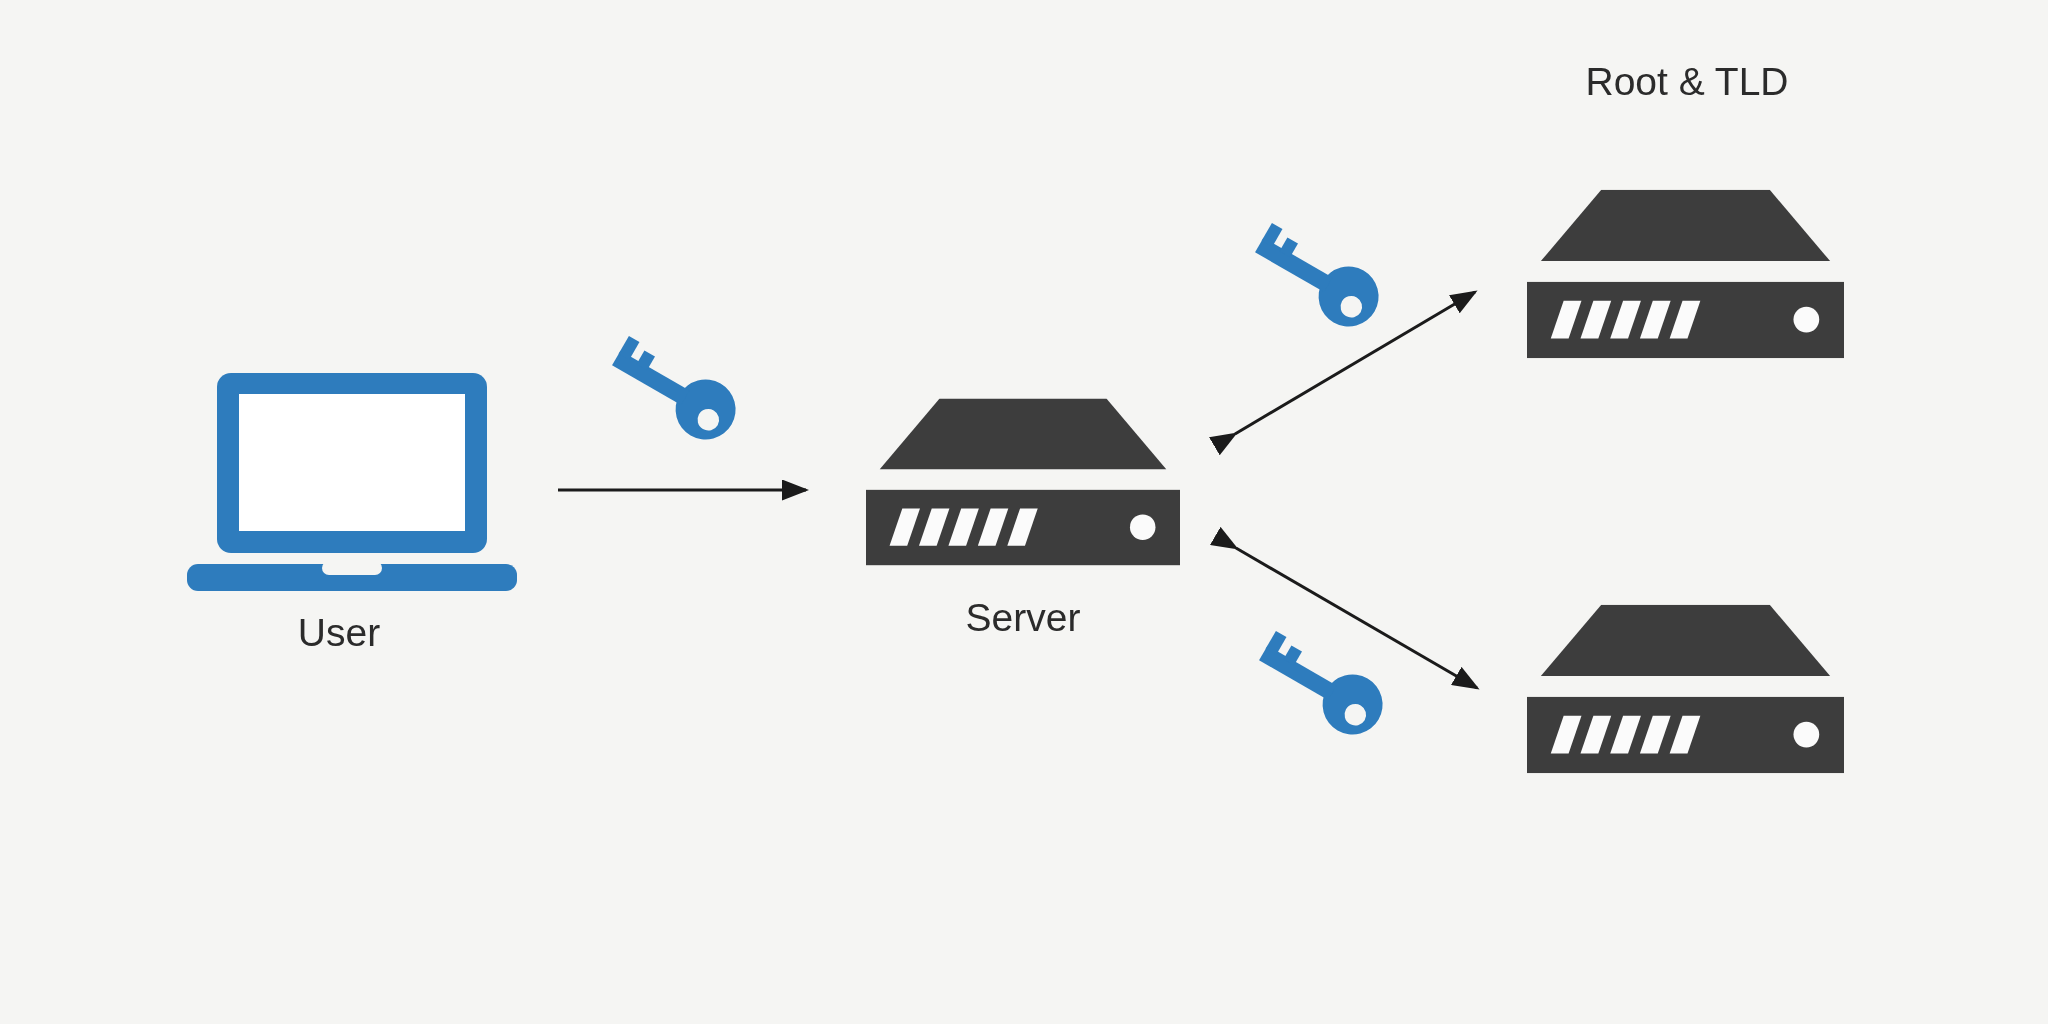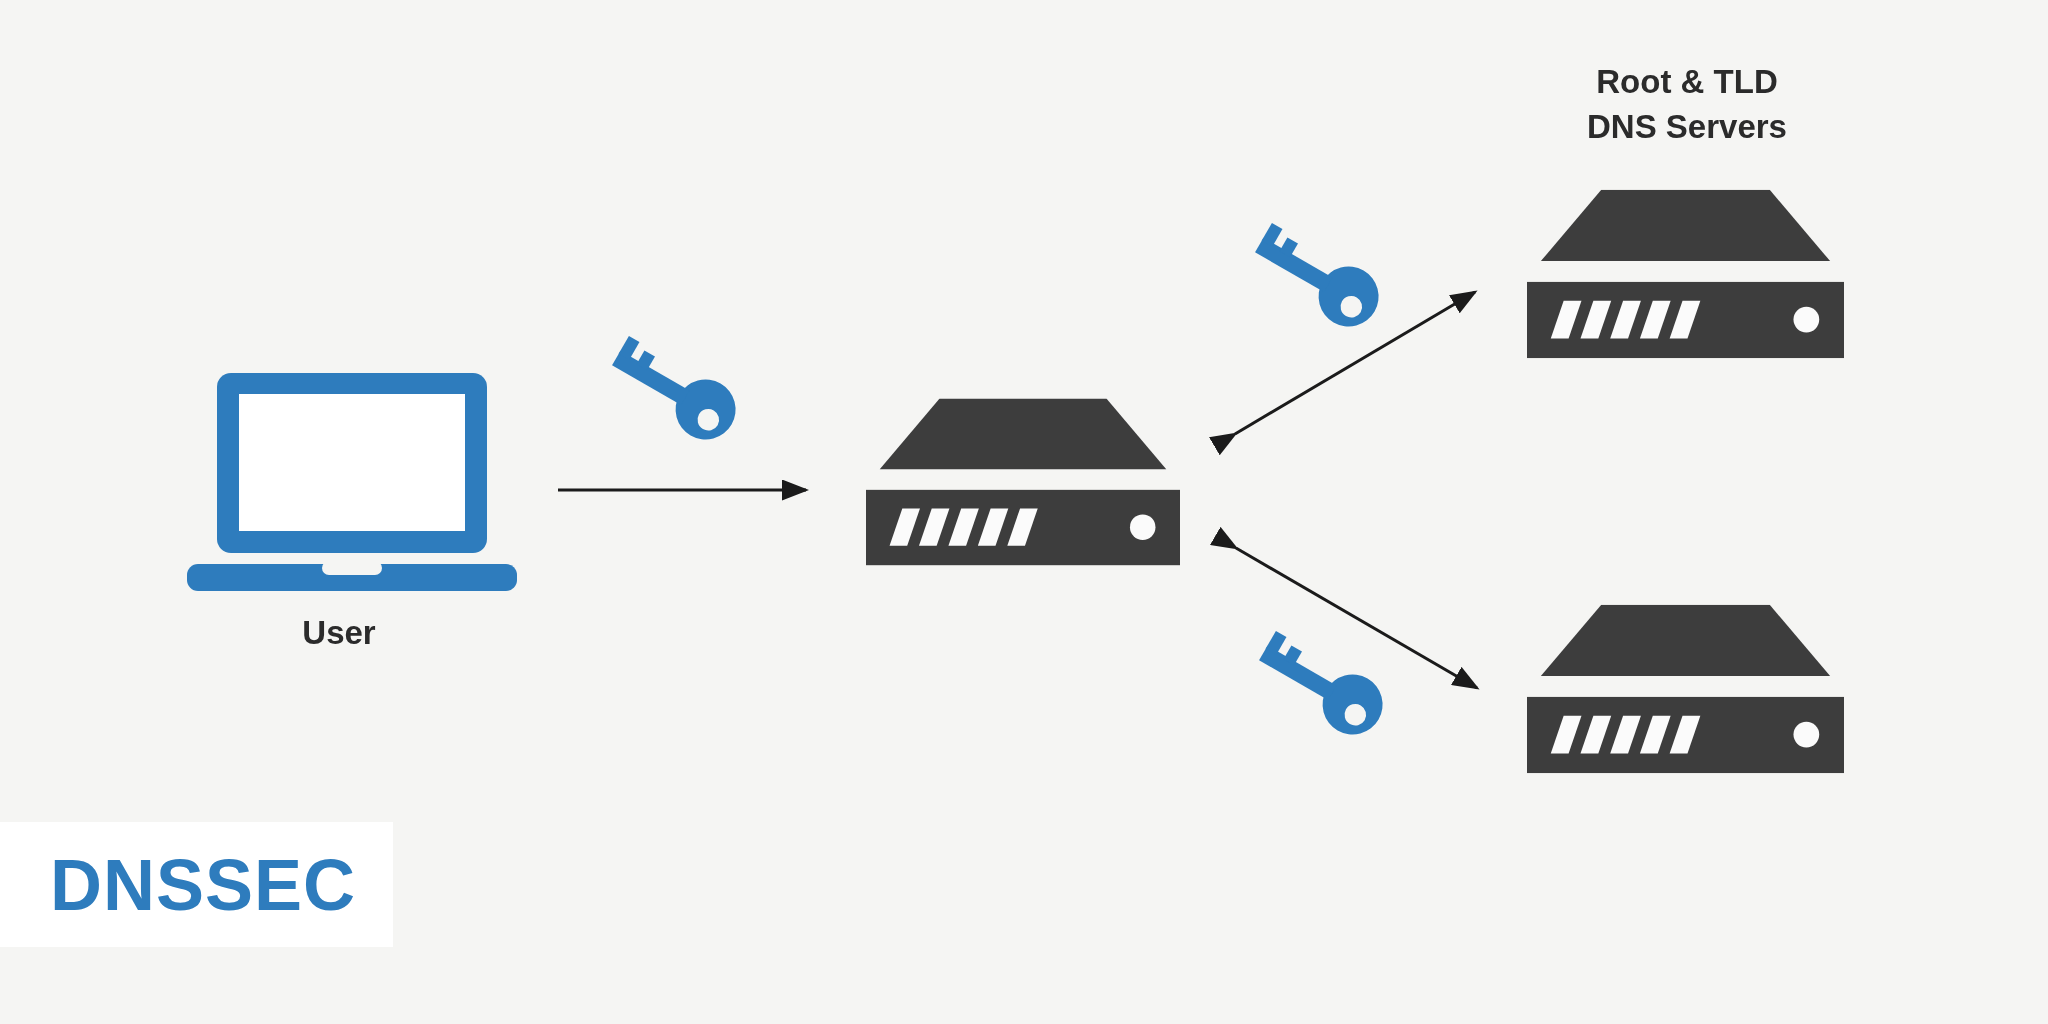--- a/index.html
+++ b/index.html
@@ -21,23 +21,23 @@
     position:relative;
     overflow:hidden;
   }
   #canvas{position:relative;width:2048px;height:1024px;background:var(--background);}
   .abs{position:absolute;}
   .node-label{
     position:absolute;
     width:400px;
     text-align:center;
     color:var(--label-text);
-    font-size:33px;
+    font-size:39px;
     line-height:45px;
-    font-weight:700;
+    font-weight:400;
   }
   .blue-fill{fill:var(--accent-blue);}
   .gray-fill{fill:var(--device-gray);}
   .white-fill{fill:var(--screen-white);}
   .vent-fill{fill:var(--vent-white);}
   .bg-fill{fill:var(--background);}
   .arrow-line{stroke:var(--arrow-black);stroke-width:3;fill:none;}
   .arrow-head{fill:var(--arrow-black);}
   .key-icon-box{width:150px;height:110px;transform:rotate(30deg);}
   #title-badge{
@@ -103,39 +103,36 @@
   <div class="node-label" style="left:139px;top:610px">User</div>
 
   <svg class="abs key-icon-box" style="left:603px;top:331px" viewBox="0 0 160 110">
     <use href="#sym-key"></use>
   </svg>
 
   <svg class="abs" style="left:866px;top:397px" width="314" height="170" viewBox="0 0 320 170">
     <use href="#sym-server"></use>
   </svg>
   <div class="node-label" style="left:823px;top:595px">
+    <div>Server</div>
   </div>
 
   <svg class="abs key-icon-box" style="left:1246px;top:218px" viewBox="0 0 160 110">
     <use href="#sym-key"></use>
   </svg>
 
   <div class="node-label" style="left:1487px;top:59px">
     <div>Root &amp; TLD</div>
-    <div>DNS Servers</div>
   </div>
   <svg class="abs" style="left:1527px;top:189px" width="317" height="170" viewBox="0 0 320 170">
     <use href="#sym-server"></use>
   </svg>
 
   <svg class="abs key-icon-box" style="left:1250px;top:626px" viewBox="0 0 160 110">
     <use href="#sym-key"></use>
   </svg>
 
   <svg class="abs" style="left:1527px;top:604px" width="317" height="170" viewBox="0 0 320 170">
     <use href="#sym-server"></use>
   </svg>
 
-  <div id="title-badge" class="abs">
-    <span class="title-text">DNSSEC</span>
-  </div>
 
 </div>
 
 </body></html>

